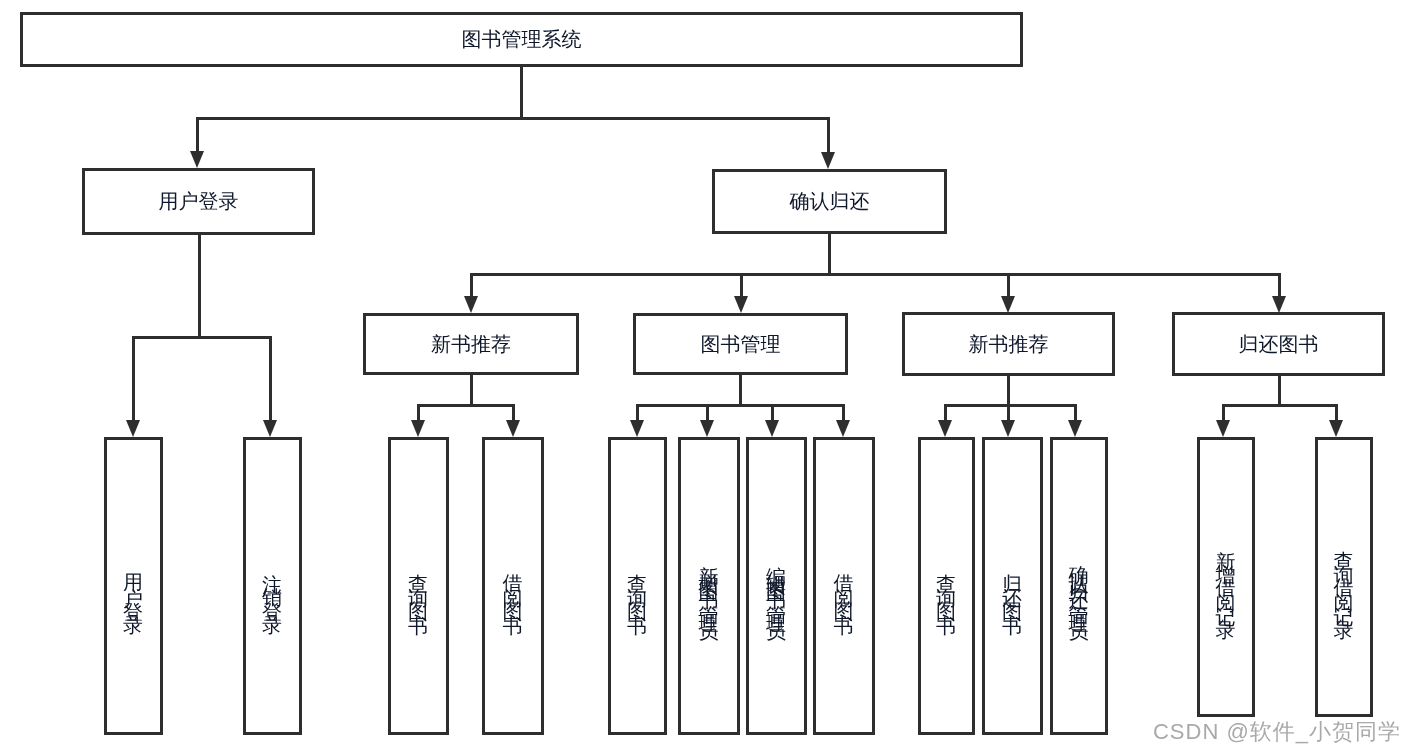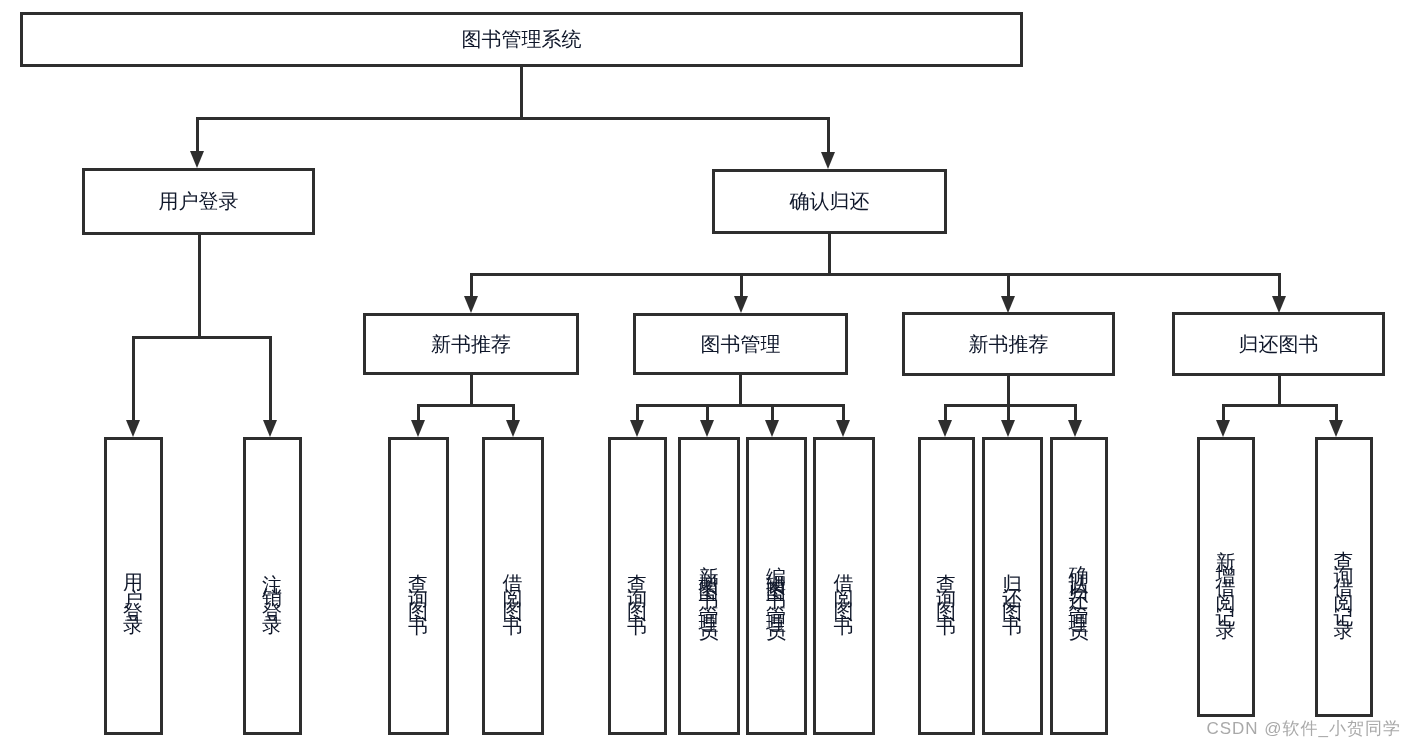--- a/index.html
+++ b/index.html
@@ -19,21 +19,21 @@
   .tight{letter-spacing:8px;}
   .hline{position:absolute;height:3px;background:#2e2e2e;z-index:1;}
   .vline{position:absolute;width:3px;background:#2e2e2e;z-index:1;}
   .arrow{
     position:absolute;width:0;height:0;z-index:1;
     border-left:7px solid transparent;border-right:7px solid transparent;
     border-top:17px solid #2e2e2e;
   }
   .watermark{
     position:absolute;right:4px;top:717px;z-index:5;
-    font-size:17px;color:#a9a9a9;letter-spacing:1px;
+    font-size:22px;color:#a9a9a9;letter-spacing:1px;
   }
 </style>
 </head>
 <body>
 
 <div class="canvas">
 
   <div class="vline" style="left:520px;top:67px;height:50px"></div>
   <div class="hline" style="left:196px;top:117px;width:634px"></div>
   <div class="vline" style="left:196px;top:117px;height:36px"></div>

